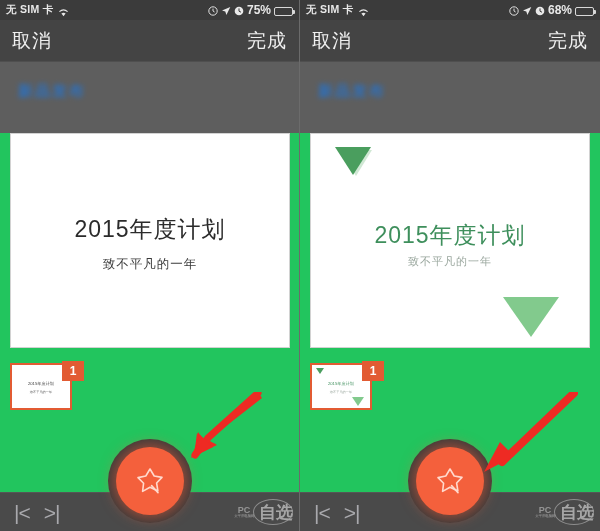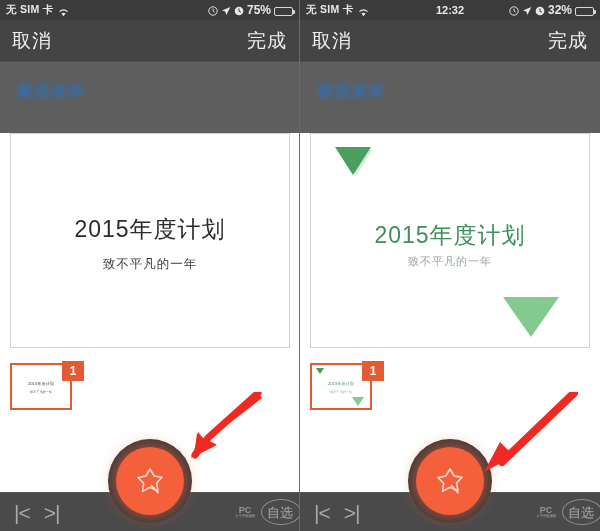--- a/index.html
+++ b/index.html
@@ -3,21 +3,21 @@
 <meta charset="utf-8">
 <style>
   html,body{margin:0;padding:0;background:#5e5e5e;}
   body{
     width:600px;height:531px;overflow:hidden;
     font-family:"Liberation Sans","DejaVu Sans",sans-serif;
   }
   .screens{display:flex;width:600px;height:531px;}
   .phone{
     position:relative;width:300px;height:531px;
-    background:#ffffff;overflow:hidden;
+    background:#22c55e;overflow:hidden;
     box-sizing:border-box;
   }
   .phone.left{border-right:1px solid #6b6b6b;}
 
   
   .statusbar{
     height:20px;background:#3b3b3b;color:#e8e8e8;
     display:flex;align-items:center;
     font-size:10.5px;font-weight:bold;
     padding:0 6px;box-sizing:border-box;
@@ -155,30 +155,30 @@
   }
   .navarrows{display:flex;align-items:center;gap:14px;padding-left:14px;}
   .arrowbtn{
     color:#a9a9ad;font-size:21px;line-height:1;
     background:none;border:none;padding:0;cursor:pointer;
     font-family:"Liberation Sans","DejaVu Sans",sans-serif;
     letter-spacing:-1px;
   }
   .watermark{
     margin-left:auto;padding-right:6px;
-    display:flex;align-items:center;gap:12px;
+    display:flex;align-items:center;gap:5px;
     opacity:.55;
   }
   .wm-pc{
     color:#cfcfcf;font-size:9px;font-weight:bold;line-height:1;
     display:flex;flex-direction:column;align-items:center;
   }
   .wm-pc small{font-size:3.5px;letter-spacing:-.2px;opacity:.8;}
   .wm-zi{
-    color:#f2f2f2;font-size:13px;font-weight:normal;line-height:1;
+    color:#f2f2f2;font-size:17px;font-weight:bold;line-height:1;
     position:relative;
   }
   .wm-ring{
     position:absolute;left:0;top:50%;width:38px;height:24px;
     border:1.5px solid rgba(235,235,235,.75);border-radius:50%;
     transform:translateY(-50%) translateX(-6px);
     pointer-events:none;
   }
 
   
@@ -310,40 +310,39 @@
     <div class="statusbar">
       <div class="sb-left">
         <span class="sb-carrier">无 SIM 卡</span>
         <span class="wifi-icon">
           <svg width="11" height="9" viewBox="0 0 11 9">
               <path d="M5.5 8.2 L3.4 5.6 A3.4 3.4 0 0 1 7.6 5.6 Z" fill="#e8e8e8"></path>
               <path d="M1.4 3.6 A6.4 6.4 0 0 1 9.6 3.6" stroke="#e8e8e8" stroke-width="1.1" fill="none"></path>
             </svg>
         </span>
       </div>
-      <div class="sb-time">12:32</div>
       <div class="sb-right">
         <span class="sb-ico">
           <svg width="10" height="10" viewBox="0 0 10 10">
               <circle cx="5" cy="5" r="4.2" fill="none" stroke="#e0e0e0" stroke-width="1"></circle>
               <path d="M5 2.6 V5 L6.6 6" stroke="#e0e0e0" stroke-width="1" fill="none"></path>
             </svg>
         </span>
         <span class="sb-ico">
           <svg width="10" height="10" viewBox="0 0 10 10">
               <path d="M9.3 1 L1 4.6 L4.3 5.6 L5.4 9 Z" fill="#e8e8e8"></path>
             </svg>
         </span>
         <span class="sb-ico">
           <svg width="10" height="10" viewBox="0 0 10 10">
               <circle cx="5" cy="5" r="4.3" fill="#e8e8e8"></circle>
               <path d="M5 2.4 V5.2 L7 6.2" stroke="#3b3b3b" stroke-width="1" fill="none"></path>
             </svg>
         </span>
-        <span class="sb-batt-text">32%</span>
+        <span class="sb-batt-text">68%</span>
         <span class="batt">
           <span class="batt-fill" id="batt-r" style="width:68%"></span>
         </span>
       </div>
     </div>
 
     <div class="navbar">
       <button class="navbtn">取消</button>
       <button class="navbtn">完成</button>
     </div>

